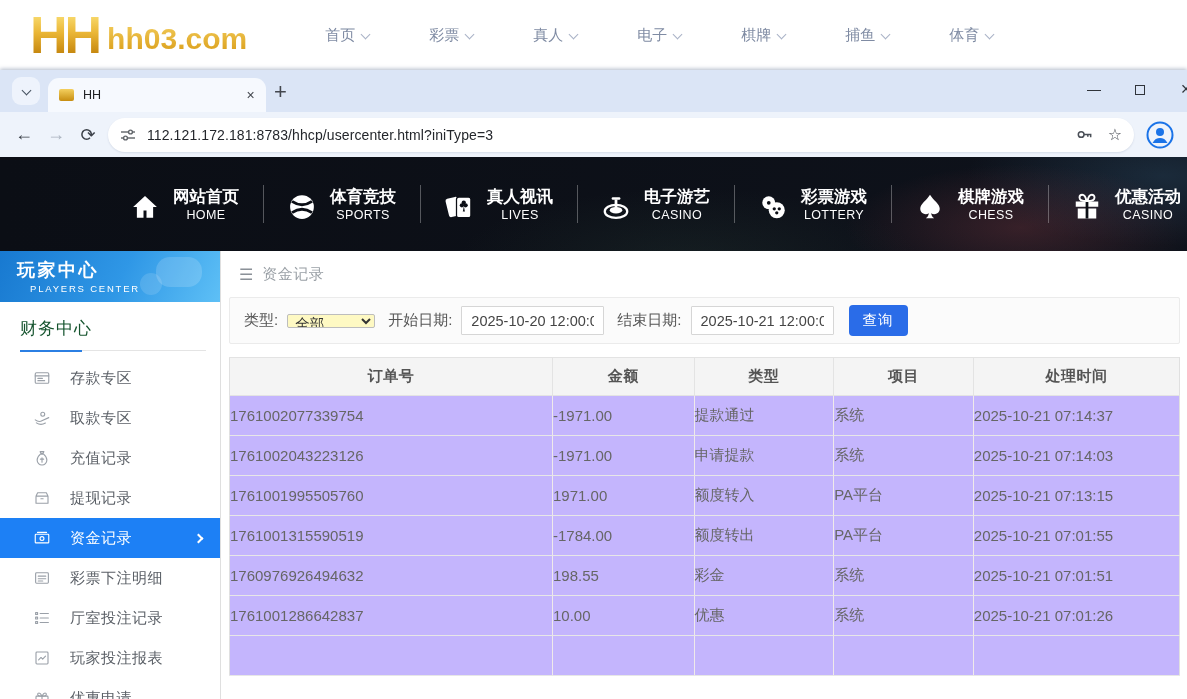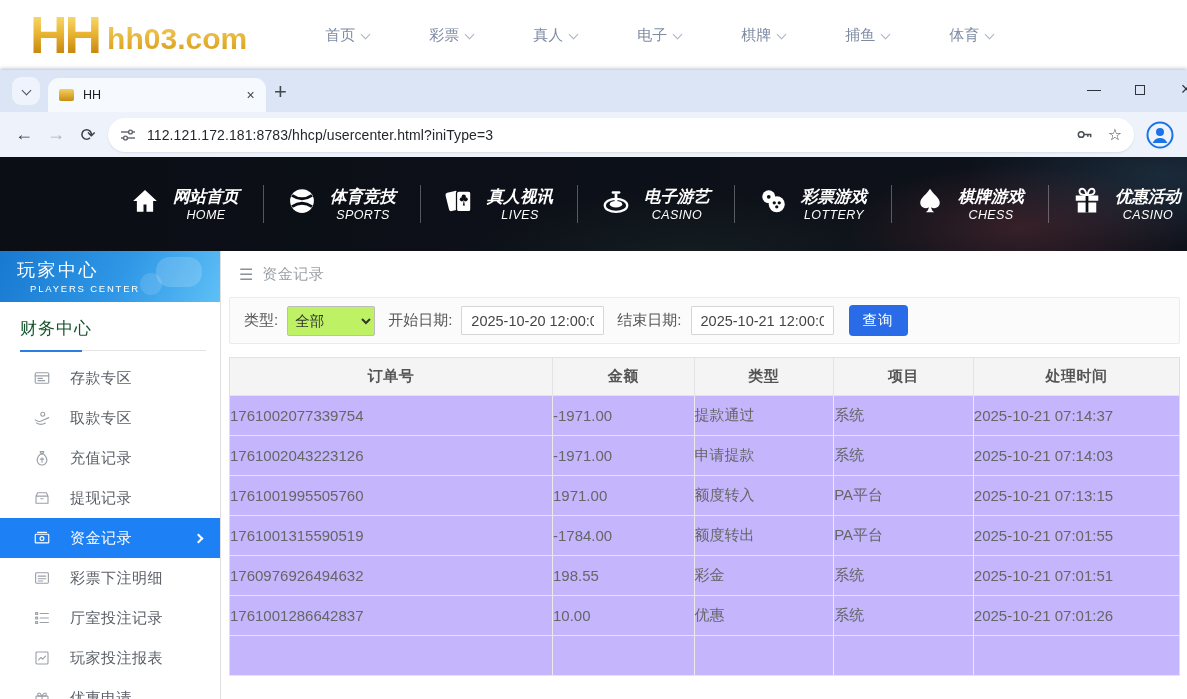--- a/index.html
+++ b/index.html
@@ -46,37 +46,37 @@
 
   
   .page { flex:1; display:flex; flex-direction:column; background:#fff; overflow:hidden; min-height:0; }
   .dark-nav { flex:0 0 94px; display:flex; align-items:center; padding-left:106px;
     background:#0a0d14;
     background-image:
       radial-gradient(250px 90px at 86% 75%, rgba(140,62,70,.33), transparent 70%),
       radial-gradient(280px 100px at 98% 20%, rgba(52,92,122,.33), transparent 70%),
       radial-gradient(320px 100px at 58% 110%, rgba(42,64,56,.28), transparent 72%),
       linear-gradient(90deg,#0b0e15,#0e121b); }
-  .dn-item { display:flex; align-items:flex-start; gap:13px; padding:0 24px; position:relative; cursor:pointer;font-style:italic; }
+  .dn-item { display:flex; align-items:flex-end; gap:13px; padding:0 24px; position:relative; cursor:pointer; }
   .dn-item + .dn-item::before { content:''; position:absolute; left:0; top:50%; transform:translateY(-50%); width:1px; height:38px; background:rgba(255,255,255,.3); }
   .dn-icon { width:30px; height:30px; flex:0 0 30px; }
   .dn-icon svg { width:100%; height:100%; }
   .dn-text { text-align:center; white-space:nowrap; }
   .dn-zh { font-size:16.5px; font-weight:700; color:#fff; line-height:1.3; }
   .dn-en { font-size:12.5px; color:#fdfdfd; letter-spacing:.4px; }
 
   .page-body { flex:1; display:flex; min-height:0; }
 
   
   .sidebar { flex:0 0 221px; width:221px; border-right:1px solid #dfdfdf; background:#fff; }
   .sb-header { height:51px; padding:7px 0 0 17px; position:relative; overflow:hidden; color:#fff; cursor:default;
     background:linear-gradient(115deg,#1879d0 0%,#2f97e6 55%,#5ec0f6 100%); }
   .sb-header::before { content:''; position:absolute; right:18px; top:6px; width:46px; height:30px; border-radius:14px; background:rgba(255,255,255,.16); }
   .sb-header::after { content:''; position:absolute; right:58px; top:22px; width:22px; height:22px; border-radius:50%; background:rgba(255,255,255,.13); }
-  .sb-title { font-size:18px; font-weight:400; letter-spacing:2.5px; }
+  .sb-title { font-size:18px; font-weight:700; letter-spacing:2.5px; }
   .sb-sub { font-size:9.5px; letter-spacing:1.8px; margin-top:1px;padding-left:13px; }
   .sb-section { padding:15px 0 0 20px; }
   .sb-section-title { font-size:17px; color:#14532d; letter-spacing:1px; padding-bottom:10px; }
   .sb-rule { border-top:1px solid #e4e4e4; margin-right:14px; position:relative; }
   .sb-rule::before { content:''; position:absolute; left:0; top:-1px; width:62px; height:2px; background:#2b7fe3; }
   .sb-menu { margin-top:7px; }
   .sb-item { height:40px; display:flex; align-items:center; padding-left:33px; cursor:pointer; color:#9aa0a8; }
   .sb-icon { width:18px; height:18px; flex:0 0 18px; }
   .sb-icon svg { width:100%; height:100%; stroke:currentColor; fill:none; stroke-width:1.5; stroke-linecap:round; stroke-linejoin:round; }
   .sb-label { font-size:15px; color:#5b6067; margin-left:19px; letter-spacing:.5px; }
@@ -86,21 +86,21 @@
   .sb-item.active .sb-chev { display:block; }
 
   
   .content { flex:1; min-width:0; padding:0 7px 0 8px; display:flex; flex-direction:column; }
   .breadcrumb { flex:0 0 46px; display:flex; align-items:center; padding-left:10px; color:#9aa0a6; }
   .bc-icon { font-size:16px; color:#8b9198; margin-right:9px; }
   .bc-text { font-size:15px; letter-spacing:.5px; }
   .filter-bar { flex:0 0 47px; background:#fbfbfb; border:1px solid #ebebeb; border-radius:2px; display:flex; align-items:center; padding-left:14px; font-size:15px; color:#555; }
   .f-label { margin-right:9px; white-space:nowrap; }
   .f-label.gap { margin-left:13px; }
-  .type-select { height:30px; width:88px; border:1px solid #bdbdbd; border-radius:2px; background:#bef264; font-size:14.5px; color:#333; padding:0 3px; font-family:inherit; }
+  .type-select { height:14px; width:88px; border:1px solid #bdbdbd; border-radius:2px; background:#fef9c3; font-size:14.5px; color:#333; padding:0 3px; font-family:inherit; }
   .f-input { height:29px; width:143px; border:1px solid #d6d6d6; border-radius:1px; background:#fff; font-size:14.5px; color:#454545; padding:0 9px; font-family:inherit; }
   .search-btn { margin-left:15px; height:31px; padding:0 14px; background:#2a6ce8; color:#fff; border:none; border-radius:4px; font-size:14.5px; cursor:pointer; font-family:inherit; letter-spacing:1px; }
 
   .table-wrap { margin-top:13px; flex:1; overflow:hidden; }
   table { width:100%; border-collapse:collapse; table-layout:fixed; }
   th { height:38px; background:#f4f4f4; font-size:15px; color:#545454; font-weight:700; letter-spacing:.5px;
        border:1px solid #e3e3e3; }
   td { height:40px; text-align:left; font-size:15px; color:#666;
        border-right:1px solid #efeaea; border-left:1px solid #efeaea; border-bottom:1px solid #e7e7e7; background:#c4b5fd; }
   tr td:first-child, tr th:first-child { border-left:1px solid #e0e0e0; }

